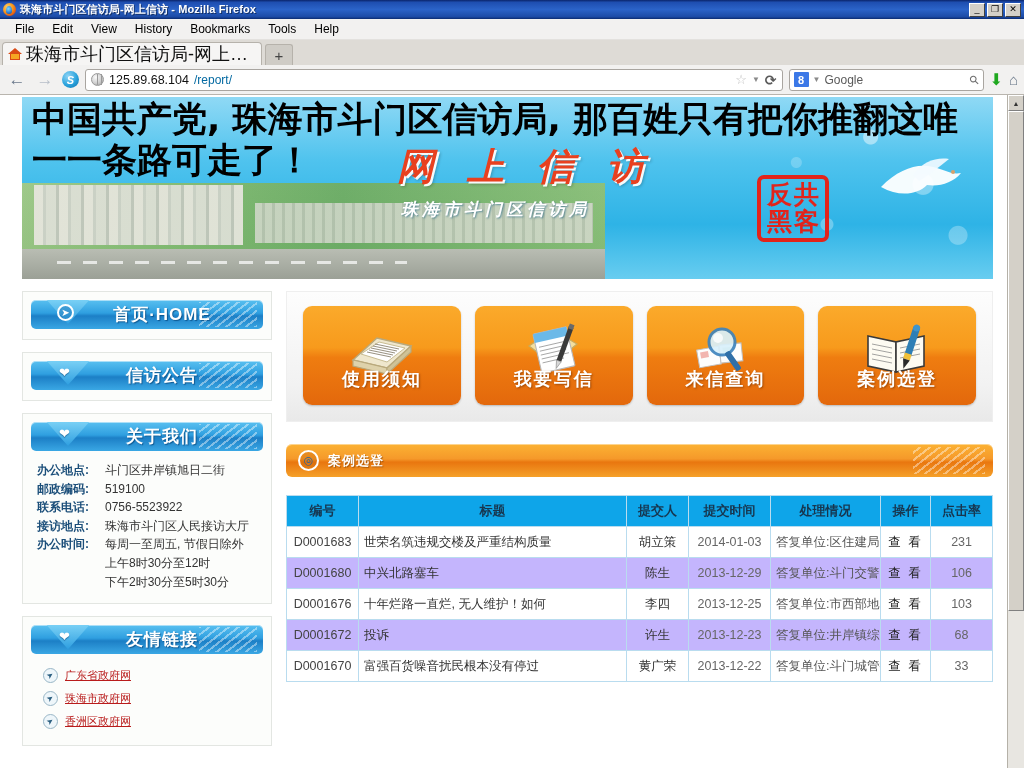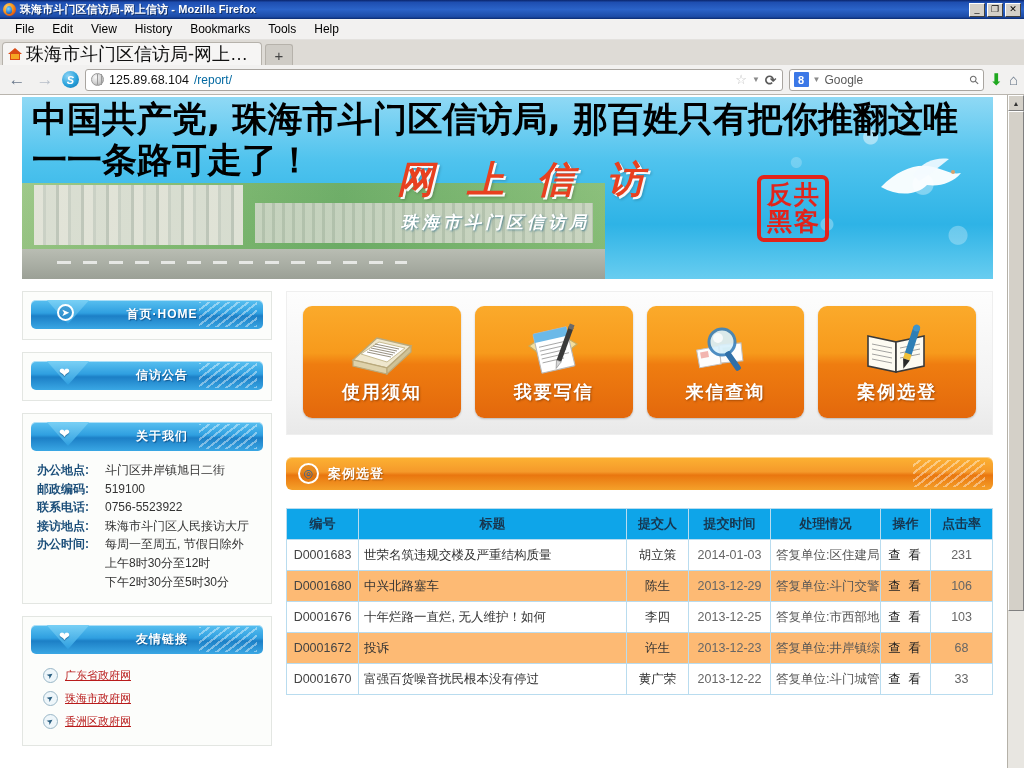--- a/index.html
+++ b/index.html
@@ -120,21 +120,21 @@
   .banner-road:before{content:"";position:absolute;left:6%;top:12px;width:60%;height:3px;
     background: repeating-linear-gradient(90deg,#fff 0 14px,transparent 14px 26px);opacity:.7;}
   .banner-bokeh { position:absolute; right:0; top:0; width:45%; height:100%;
     background:
       radial-gradient(circle at 72% 22%, rgba(255,255,255,.45) 0 7px, transparent 8px),
       radial-gradient(circle at 84% 48%, rgba(255,255,255,.35) 0 10px, transparent 11px),
       radial-gradient(circle at 62% 70%, rgba(255,255,255,.30) 0 6px, transparent 7px),
       radial-gradient(circle at 92% 76%, rgba(255,255,255,.28) 0 9px, transparent 10px),
       radial-gradient(circle at 55% 36%, rgba(255,255,255,.22) 0 5px, transparent 6px);
   }
-  .banner-brand { position: absolute; left: 375px; top: 58px; z-index: 3; }
+  .banner-brand { position: absolute; left: 375px; top: 45px; z-index: 3; }
   .brand-main { font-family: "DejaVu Serif", serif; font-size: 37px; font-weight: bold;
     font-style: italic; color: #e8401f; letter-spacing: 10px;
     text-shadow: 2px 2px 0 rgba(255,255,255,.95), 3px 3px 3px rgba(0,0,0,.22); }
   .brand-sub { font-family: "DejaVu Serif", serif; font-size: 17px; font-weight: bold;
     font-style: italic; color: #ffffff; letter-spacing: 4px; margin-top: 6px; margin-left: 4px;
     text-shadow: 1px 1px 2px rgba(0,80,120,.55); }
   .banner-stamp { position: absolute; left: 735px; top: 78px; z-index: 4;
     border: 4px solid #e2241b; border-radius: 7px; padding: 3px 6px;
     display: grid; grid-template-columns: 1fr 1fr; gap: 0 2px; }
   .banner-stamp span { font-family: "DejaVu Serif", serif; font-size: 25px; font-weight: bold;
@@ -156,21 +156,21 @@
     display: flex; align-items: center; }
   .panel-head .chev { position: absolute; left: 14px; top: -2px; width: 46px; height: 26px;
     background: linear-gradient(180deg,#7fd4f7 0%,#2f9fe0 100%);
     clip-path: polygon(0 0, 100% 0, 50% 100%); }
   .panel-head .chev-glyph { position: absolute; left: 28px; top: 5px; color: #fff;
     font-size: 13px; font-weight: bold; line-height: 1; text-shadow: 0 1px 1px rgba(0,60,110,.6); }
   .panel-head .circle-glyph { position: absolute; left: 26px; top: 4px; width: 17px; height: 17px;
     border-radius: 50%; border: 2px solid #fff; color: #fff; font-size: 10px;
     display: flex; align-items: center; justify-content: center;
     background: rgba(20,110,180,.45); }
-  .panel-head .ph-title { margin: 0 auto; font-size: 12px; font-weight: bold; color: #fff;
+  .panel-head .ph-title { margin: 0 auto; font-size: 17px; font-weight: bold; color: #fff;
     letter-spacing: 1px; text-shadow: 1px 1px 1px rgba(0,60,110,.65); padding-left: 30px; }
   .panel-head .wheat { position: absolute; right: 6px; top: 2px; width: 58px; height: 25px;
     background:
       repeating-linear-gradient(-38deg, rgba(255,255,255,.55) 0 2px, transparent 2px 6px);
     opacity: .75; }
   .panel-body { padding: 10px 4px 2px 6px; font-size: 12.5px; color: #333; line-height: 1.55; }
 
   .info-row { display: flex; }
   .info-label { flex: 0 0 68px; font-weight: bold; color: #1c4f7a; font-size: 12px; }
   .info-val { font-size: 12px; color: #333; }
@@ -180,21 +180,21 @@
   .cursor-icon { width: 15px; height: 15px; border-radius: 50%; border: 1px solid #9ab7c7;
     background: #eef6fa; position: relative; flex: 0 0 15px; }
   .cursor-icon:after { content: "\27A4"; position: absolute; left: 3px; top: 1px;
     font-size: 8px; color: #2b5f80; transform: rotate(-35deg); }
   .link-text { font-size: 11px; color: #b91c1c; text-decoration: underline; }
 
   
   .tiles-wrap { background: linear-gradient(180deg,#fdfdfd 0%,#f2f2f2 72%,#e9e9e9 100%);
     border: 1px solid #efefef; padding: 14px 16px 16px 16px; display: flex;
     justify-content: space-between; gap: 14px; }
-  .tile { flex: 1 1 0; height: 112px; border-radius: 9px;
+  .tile { flex: 1 1 0; height: 99px; border-radius: 9px;
     background: linear-gradient(180deg,#fbaa2b 0%,#f79a1c 42%,#ef7d10 52%,#e3680c 100%);
     box-shadow: 0 1px 2px rgba(0,0,0,.22);
     display: flex; flex-direction: column; align-items: center; justify-content: flex-start;
     padding-top: 14px; position: relative; }
   .tile-icon { width: 70px; height: 62px; position: relative; }
   .tile-label { position: absolute; bottom: 14px; left: 0; right: 0; text-align: center;
     font-size: 18px; font-weight: bold; color: #fff; letter-spacing: 2px;
     text-shadow: 1px 1px 2px rgba(120,50,0,.65); }
 
   
@@ -220,21 +220,21 @@
   table.case-table th { background: #0ea5e9; color: #17364f; font-weight: bold;
     text-align: center; font-size: 13px; }
   td.c-id { text-align: center; color: #444; font-size: 12px; }
   td.c-title { color: #333; margin-top: 23px; }
   td.c-person { text-align: center; color: #333; }
   td.c-date { text-align: center; color: #666; font-size: 12px; }
   td.c-status { color: #555; }
   td.c-op { text-align: center; }
   td.c-op span { color: #222; letter-spacing: 2px; }
   td.c-hits { text-align: center; color: #666; font-size: 12px; }
-  tr.alt td { background: #fdba74; }
+  tr.alt td { background: #c4b5fd; }
 </style>
 </head>
 <body>
 
 <div class="window">
 
   <div class="titlebar">
     <div class="ff-logo"></div>
     <div class="title-text">珠海市斗门区信访局-网上信访 - Mozilla Firefox</div>
     <div class="win-btns">

